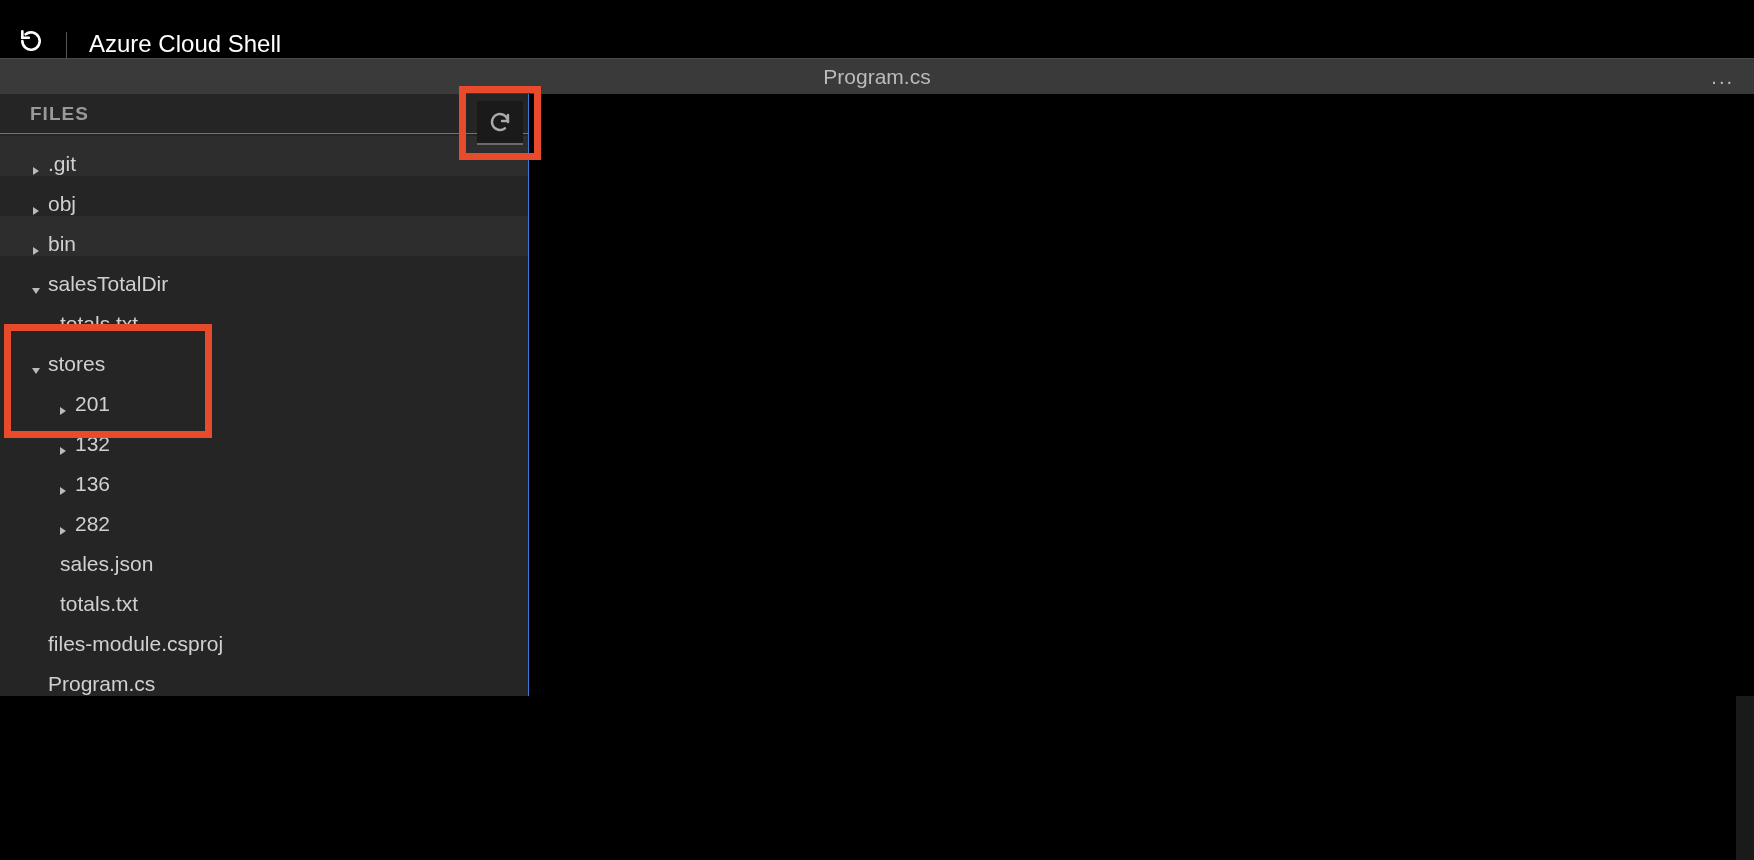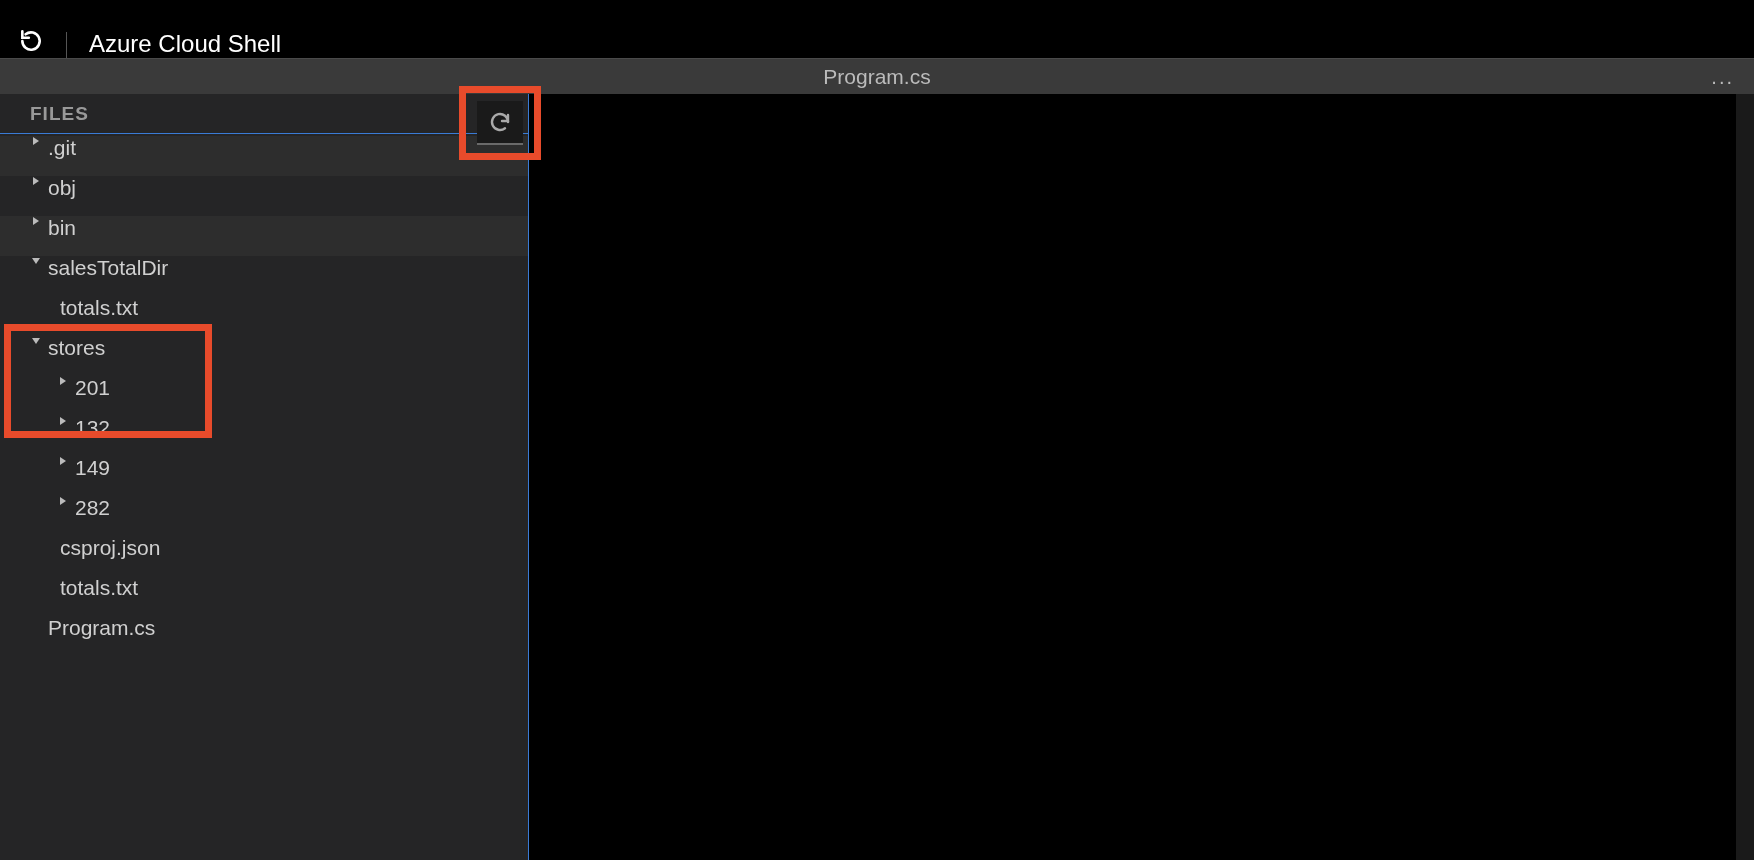--- a/index.html
+++ b/index.html
@@ -61,20 +61,21 @@
     transform: translateY(-50%);
     color: #bbb;
     font-size: 20px;
     letter-spacing: 2px;
   }
 
   .workspace {
     display: flex;
     height: calc(100% - 58px - 36px);
     background: #000;
+    flex-direction: column;
   }
 
   .sidebar {
     width: 529px;
     background: #252526;
     position: relative;
     border-right: 1px solid #3a7bd5;
   }
   .sidebar::after{
     
@@ -131,21 +132,21 @@
   }
 
   .tree {
     padding-top: 2px;
     font-size: 21px;
     color: #d0d0d0;
   }
   .tree-row {
     height: 40px;
     display: flex;
-    align-items: flex-start;
+    align-items: flex-end;
     cursor: default;
     position: relative;
   }
   .tree-row.dim {
     background: #2d2d2d;
   }
   .chevron {
     width: 12px;
     display: inline-flex;
     align-items: center;
@@ -279,37 +280,41 @@
             </svg>
           </span>
           <span>132</span>
         </div>
         <div class="tree-row indent-1">
           <span class="chevron">
             <svg viewBox="0 0 10 10">
               <polygon points="2,1 8,5 2,9"></polygon>
             </svg>
           </span>
-          <span>149</span>
+          <span>136</span>
         </div>
         <div class="tree-row indent-1">
           <span class="chevron">
             <svg viewBox="0 0 10 10">
               <polygon points="2,1 8,5 2,9"></polygon>
             </svg>
           </span>
           <span>282</span>
         </div>
         <div class="tree-row indent-2">
           <span class="chevron"></span>
-          <span>csproj.json</span>
+          <span>sales.json</span>
         </div>
         <div class="tree-row indent-2">
           <span class="chevron"></span>
           <span>totals.txt</span>
+        </div>
+        <div class="tree-row indent-0">
+          <span class="chevron"></span>
+          <span>files-module.csproj</span>
         </div>
         <div class="tree-row indent-0">
           <span class="chevron"></span>
           <span>Program.cs</span>
         </div>
       </div>
 
     <div class="highlight-box"></div>
   </div>
 

